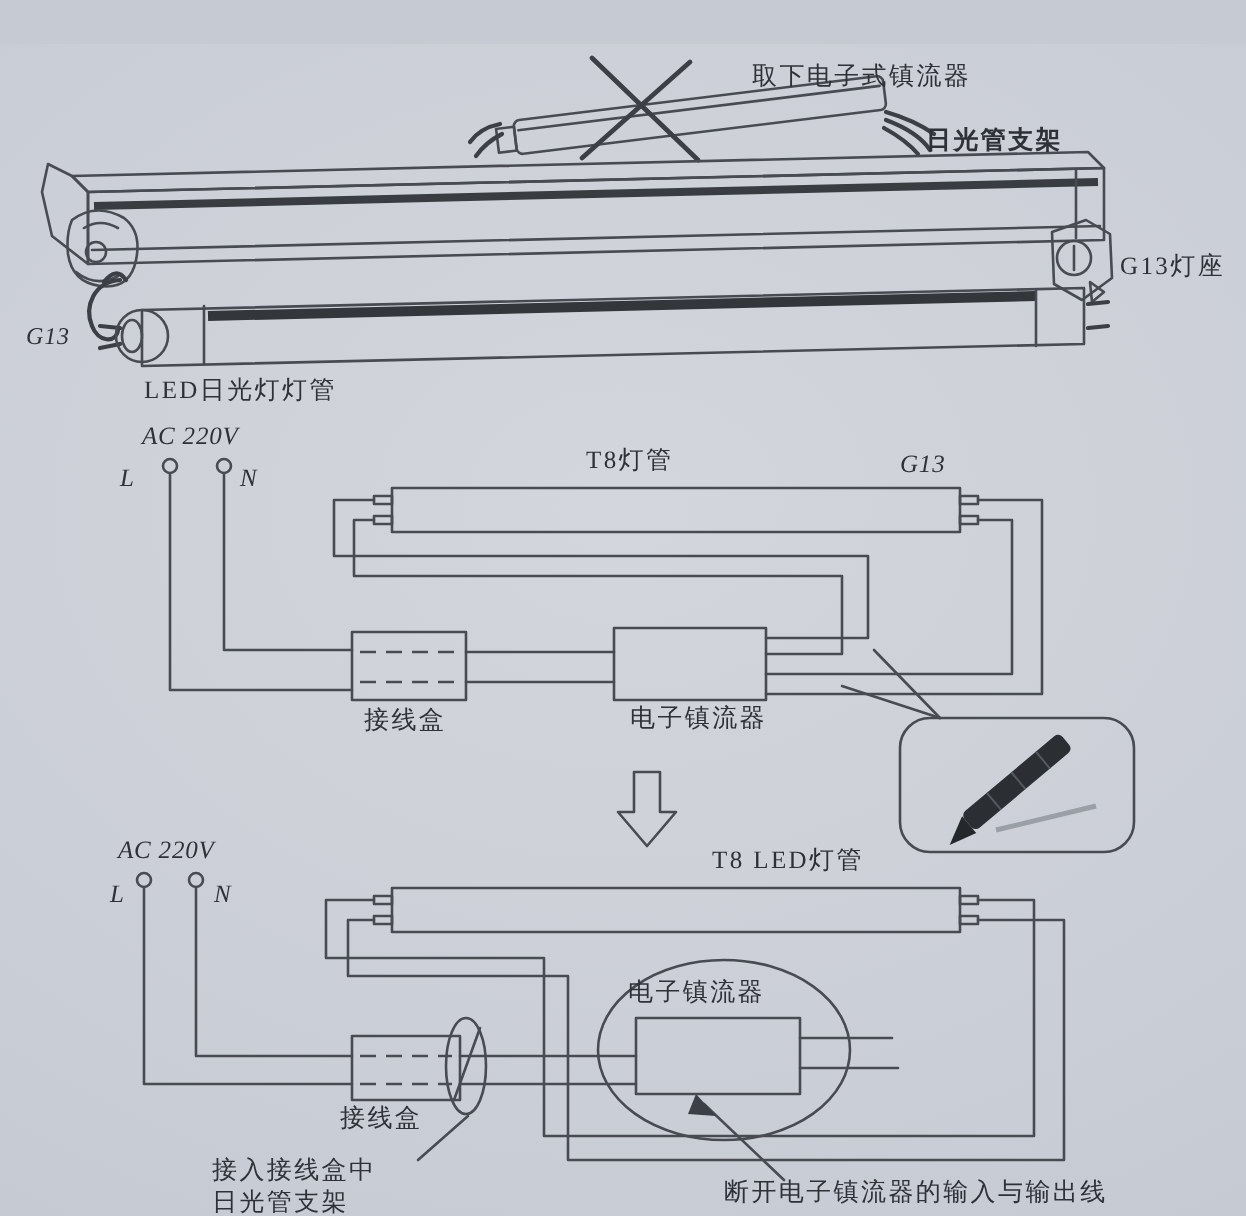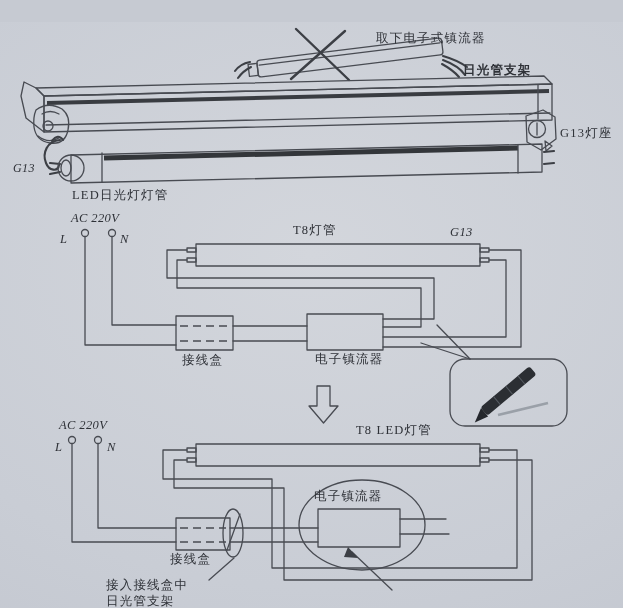--- a/index.html
+++ b/index.html
@@ -193,14 +193,15 @@
 <div class="lbl" style="left:315px;top:330px;">电子镇流器</div>
 
 <div class="lbl lat" style="left:59px;top:396px;">AC 220V</div>
 <div class="lbl lat" style="left:55px;top:418px;">L</div>
 <div class="lbl lat" style="left:107px;top:418px;">N</div>
 <div class="lbl" style="left:356px;top:401px;">T8 LED灯管</div>
 <div class="lbl" style="left:314px;top:467px;">电子镇流器</div>
 <div class="lbl" style="left:170px;top:530px;">接线盒</div>
 <div class="lbl" style="left:106px;top:556px;">接入接线盒中</div>
 <div class="lbl" style="left:106px;top:572px;">日光管支架</div>
+<div class="lbl" style="left:362px;top:567px;">断开电子镇流器的输入与输出线</div>
 
 </div>
 
 </body></html>

